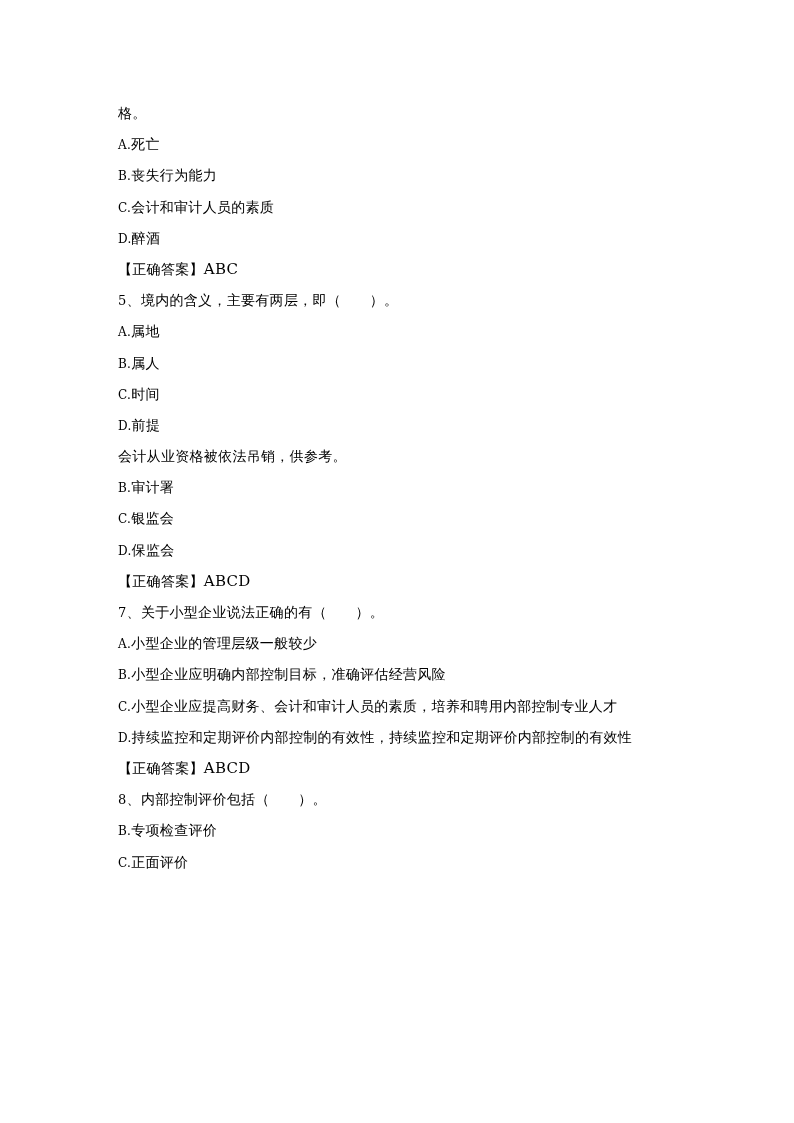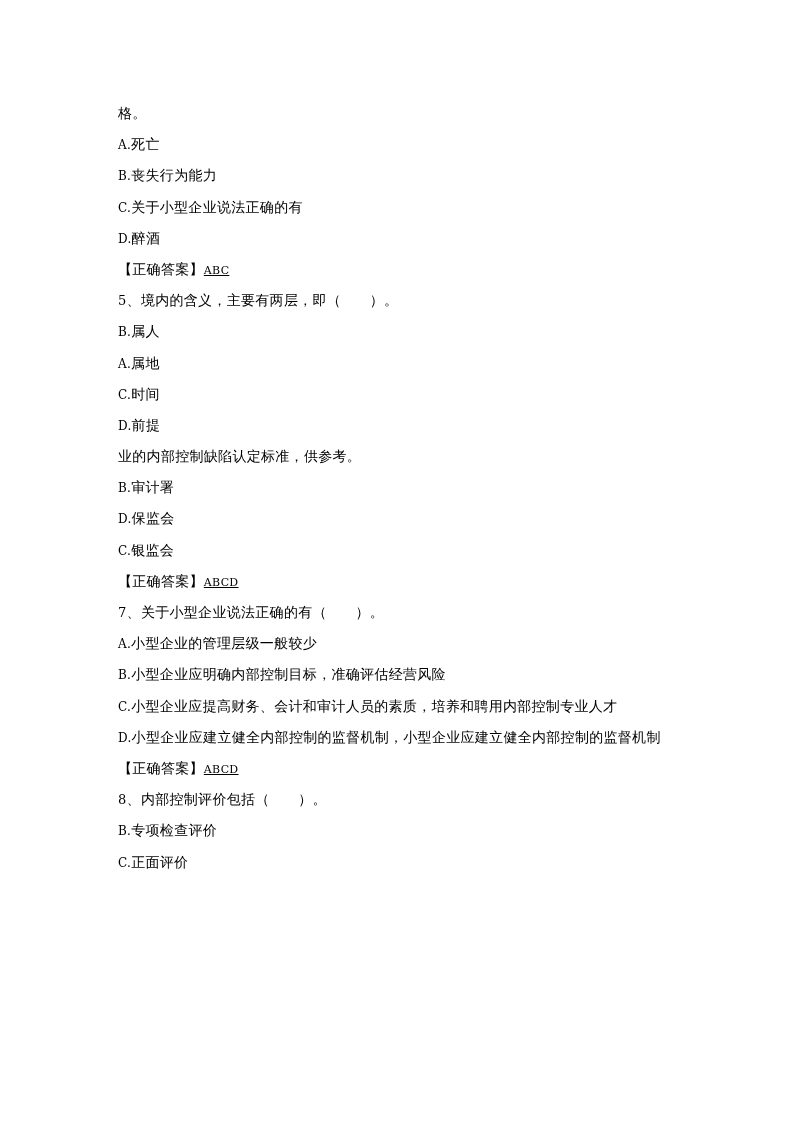--- a/index.html
+++ b/index.html
@@ -23,69 +23,68 @@
     }
     .line {
       font-size: 14px;
       line-height: 31.2px;
       height: 31.2px;
       white-space: nowrap;
       letter-spacing: 0.3px;
     }
     .answer .ans-label { }
     .answer .ans-value {
-      font-size: 11px;
+      font-size: 15px;
       font-family: "DejaVu Serif", "Liberation Serif", serif;
-      text-decoration: underline;
     }
     .opt-letter {
       font-family: "DejaVu Serif", "Liberation Serif", serif;
       font-size: 12px;
     }
     .qnum {
       font-family: "DejaVu Serif", "Liberation Serif", serif;
       font-size: 13px;
     }
   </style>
 </head>
 <body>
 
 <div class="page">
 
   <div>
     <div class="line">格。</div>
     <div class="line"><span class="opt-letter">A.</span><span>死亡</span></div>
     <div class="line"><span class="opt-letter">B.</span><span>丧失行为能力</span></div>
-    <div class="line"><span class="opt-letter">C.</span><span>关于小型企业说法正确的有</span></div>
+    <div class="line"><span class="opt-letter">C.</span><span>会计和审计人员的素质</span></div>
     <div class="line"><span class="opt-letter">D.</span><span>醉酒</span></div>
     <div class="line answer"><span class="ans-label">【正确答案】</span><span class="ans-value">ABC</span></div>
   </div>
 
   <div>
     <div class="line"><span class="qnum">5</span><span>、境内的含义，主要有两层，即（　　）。</span></div>
+    <div class="line"><span class="opt-letter">A.</span><span>属地</span></div>
     <div class="line"><span class="opt-letter">B.</span><span>属人</span></div>
-    <div class="line"><span class="opt-letter">A.</span><span>属地</span></div>
     <div class="line"><span class="opt-letter">C.</span><span>时间</span></div>
     <div class="line"><span class="opt-letter">D.</span><span>前提</span></div>
   </div>
 
   <div>
-    <div class="line">业的内部控制缺陷认定标准，供参考。</div>
+    <div class="line">会计从业资格被依法吊销，供参考。</div>
     <div class="line"><span class="opt-letter">B.</span><span>审计署</span></div>
+    <div class="line"><span class="opt-letter">C.</span><span>银监会</span></div>
     <div class="line"><span class="opt-letter">D.</span><span>保监会</span></div>
-    <div class="line"><span class="opt-letter">C.</span><span>银监会</span></div>
     <div class="line answer"><span class="ans-label">【正确答案】</span><span class="ans-value">ABCD</span></div>
   </div>
 
   <div>
     <div class="line"><span class="qnum">7</span><span>、关于小型企业说法正确的有（　　）。</span></div>
     <div class="line"><span class="opt-letter">A.</span><span>小型企业的管理层级一般较少</span></div>
     <div class="line"><span class="opt-letter">B.</span><span>小型企业应明确内部控制目标，准确评估经营风险</span></div>
     <div class="line"><span class="opt-letter">C.</span><span>小型企业应提高财务、会计和审计人员的素质，培养和聘用内部控制专业人才</span></div>
-    <div class="line"><span class="opt-letter">D.</span><span>小型企业应建立健全内部控制的监督机制，小型企业应建立健全内部控制的监督机制</span></div>
+    <div class="line"><span class="opt-letter">D.</span><span>持续监控和定期评价内部控制的有效性，持续监控和定期评价内部控制的有效性</span></div>
     <div class="line answer"><span class="ans-label">【正确答案】</span><span class="ans-value">ABCD</span></div>
   </div>
 
   <div>
     <div class="line"><span class="qnum">8</span><span>、内部控制评价包括（　　）。</span></div>
     <div class="line"><span class="opt-letter">B.</span><span>专项检查评价</span></div>
     <div class="line"><span class="opt-letter">C.</span><span>正面评价</span></div>
   </div>
 
 </div>

